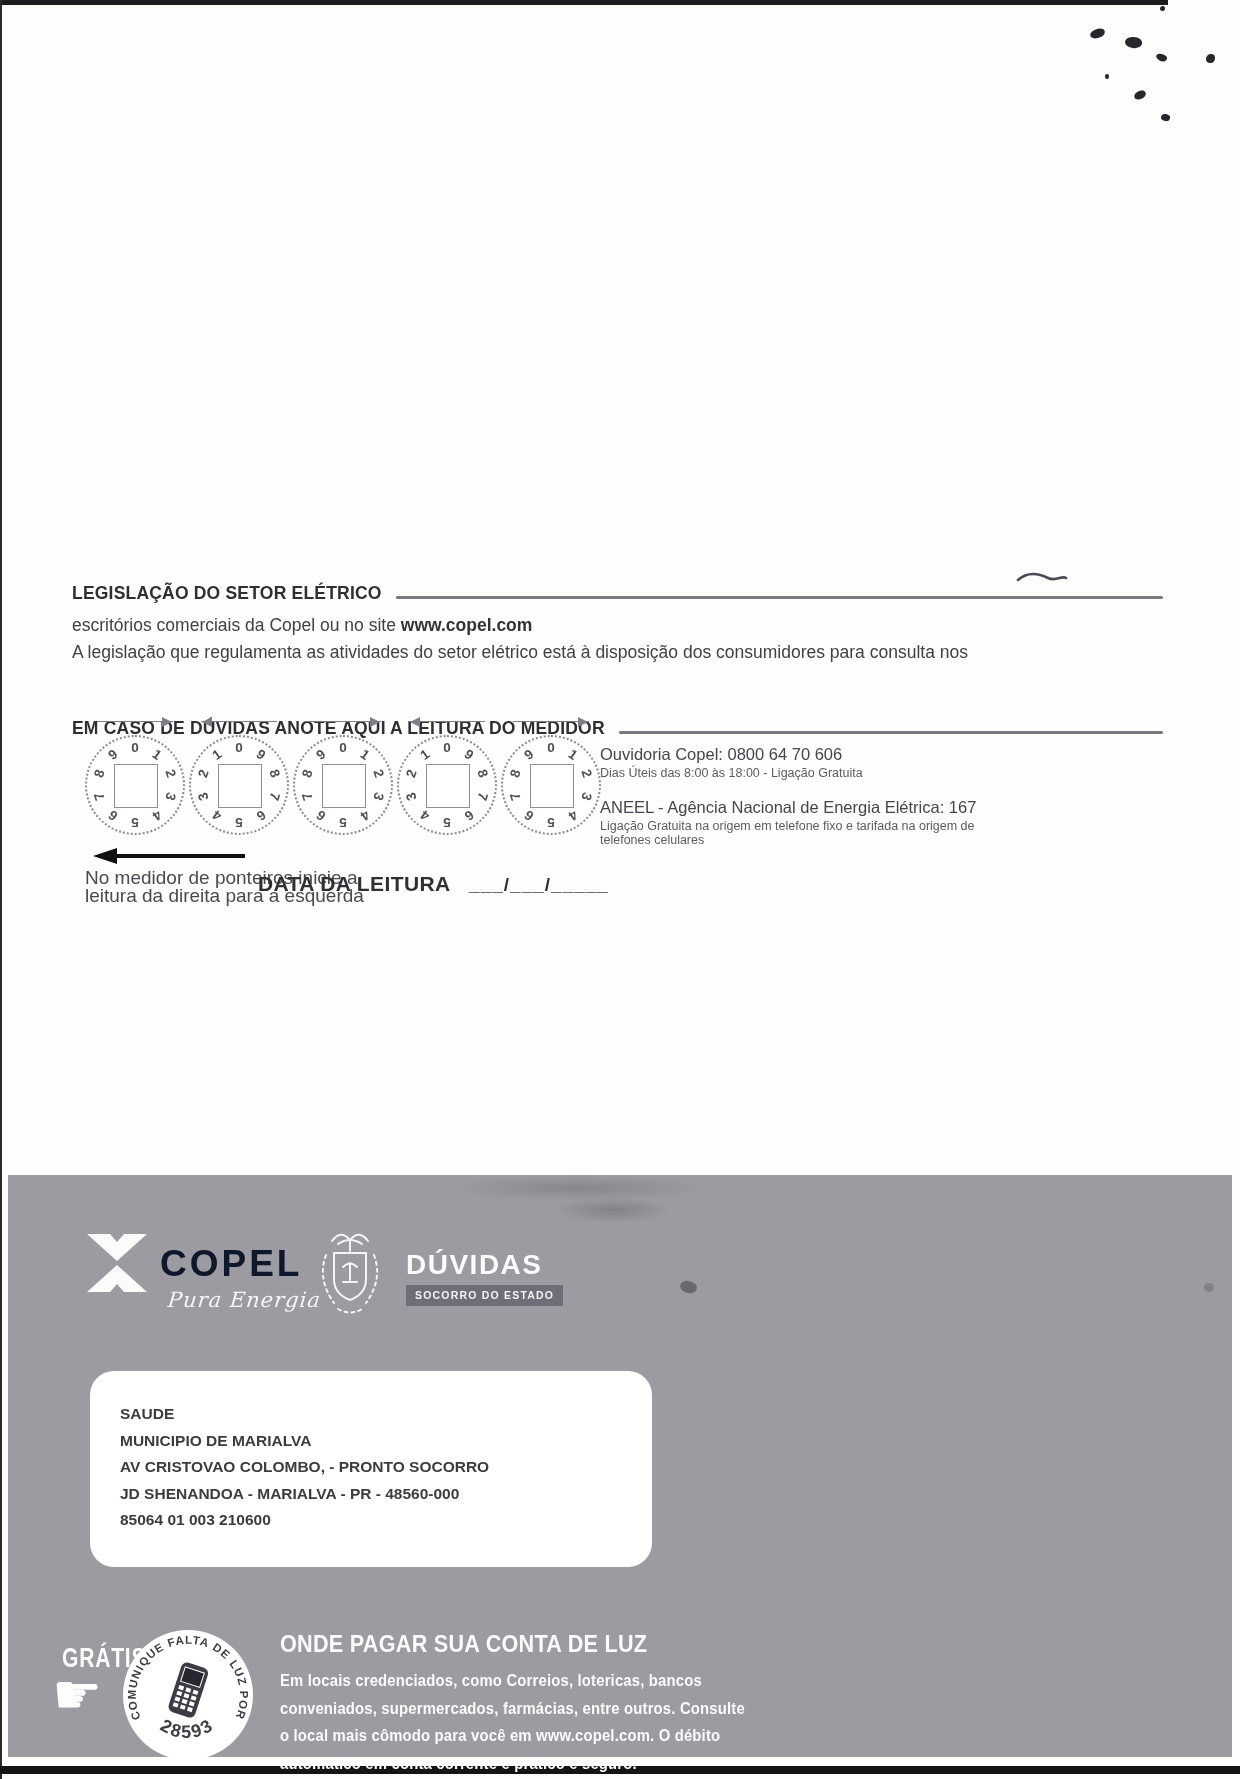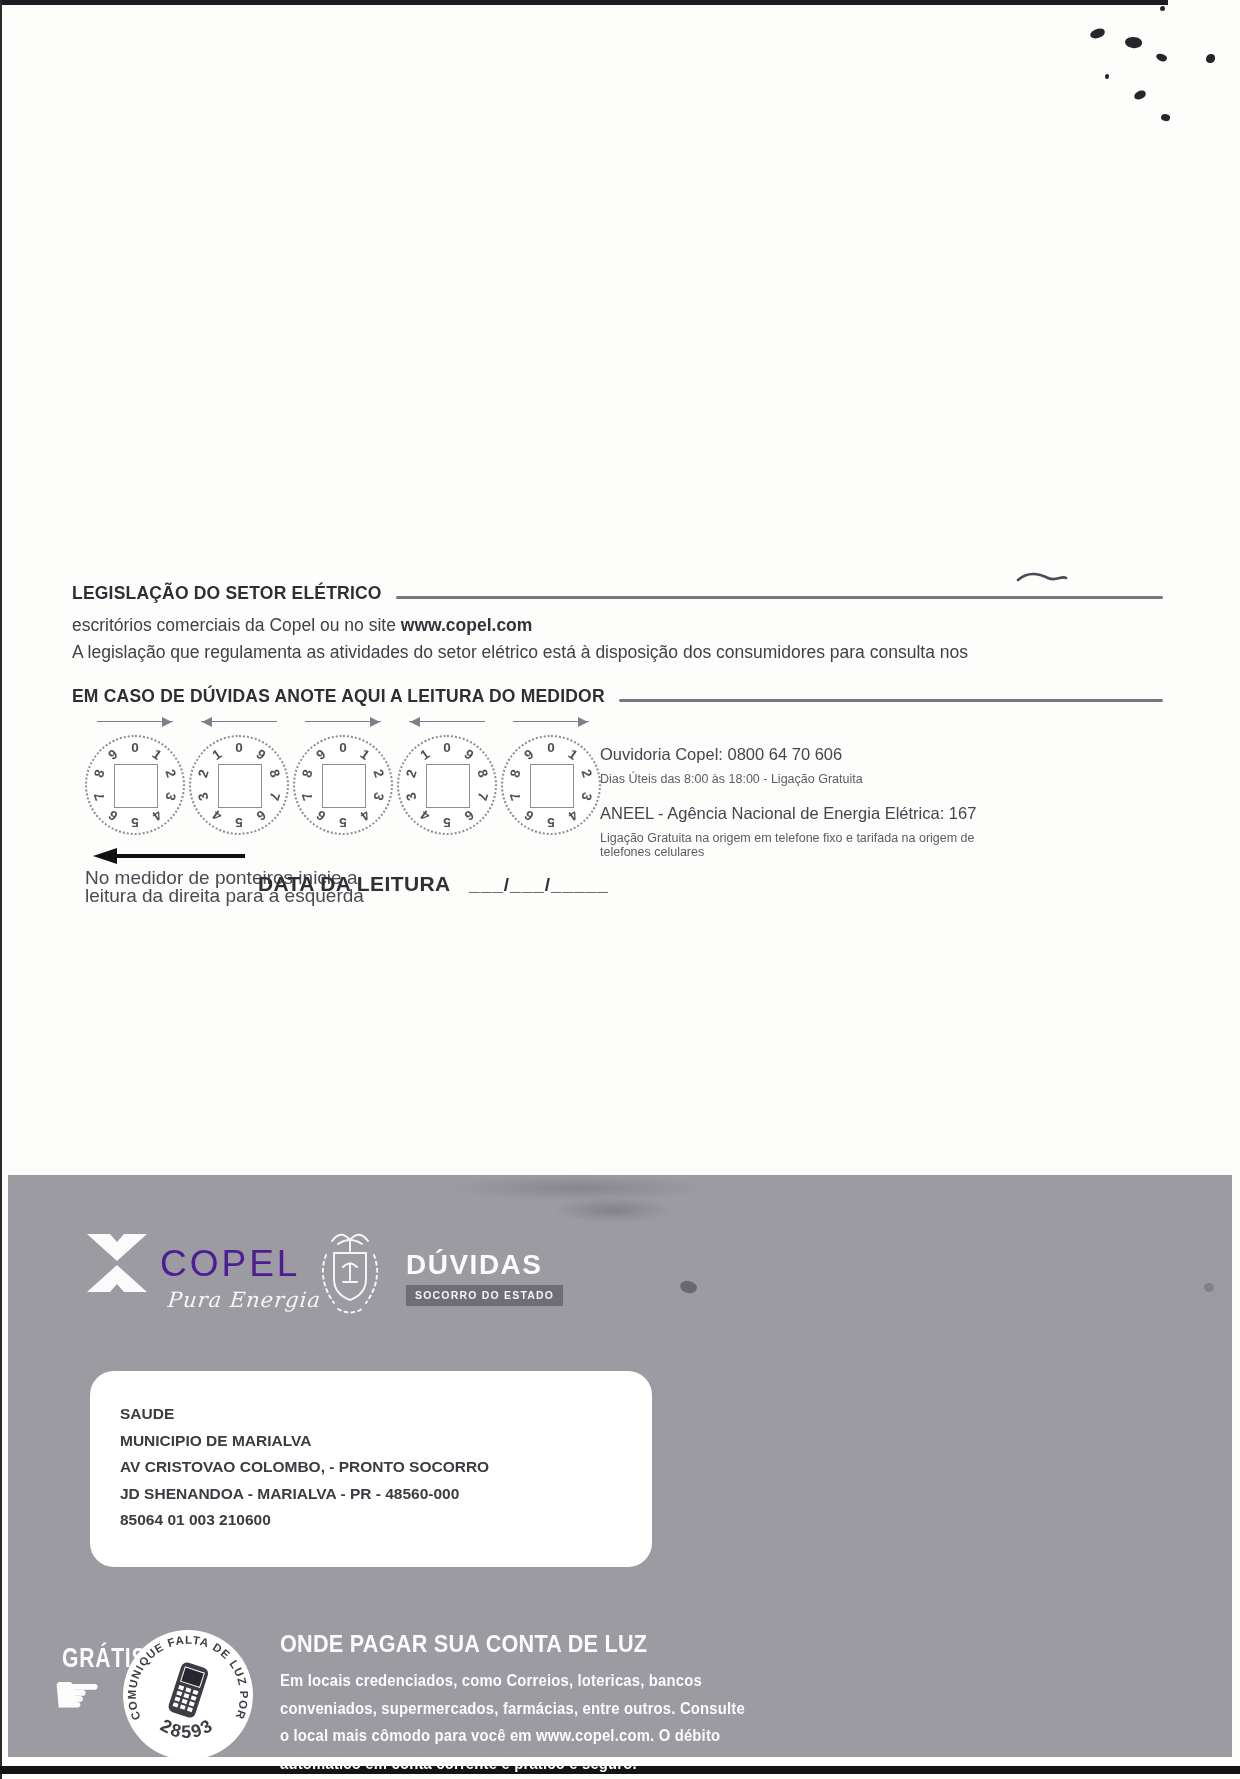--- a/index.html
+++ b/index.html
@@ -31,27 +31,27 @@
   .big-arrow{position:absolute;left:85px;top:848px;width:160px;height:16px;}
   .big-arrow .shaft{position:absolute;left:18px;right:0;top:6px;height:4px;background:#101014;}
   .big-arrow .head{position:absolute;left:0;top:0;border:8px solid transparent;border-right:24px solid #101014;}
   .note{position:absolute;left:85px;top:869px;font-size:19px;line-height:17.5px;color:#4a4a52;}
   .date-row{position:absolute;left:258px;top:872px;font-weight:bold;color:#2f2f35;}
   .date-row .lbl{font-size:21px;letter-spacing:.4px;}
   .date-row .blanks{font-size:19px;letter-spacing:1px;margin-left:14px;}
   
   .contacts{position:absolute;left:600px;top:745px;width:560px;}
   .c-big{font-size:16.5px;color:#45454d;}
-  .c-small{font-size:12.5px;color:#5c5c64;margin-top:8px;}
+  .c-small{font-size:12.5px;color:#5c5c64;margin-top:2px;}
   .c-gap{height:18px;}
   
   .envelope{position:absolute;left:8px;top:1175px;width:1224px;height:582px;background:#9b9ba1;}
   .env-smudge{position:absolute;border-radius:50%;}
   .copel-emblem{position:absolute;left:77px;top:58px;}
-  .copel-word{position:absolute;left:152px;top:68px;font-size:37px;font-weight:normal;color:#4c1d95;letter-spacing:3px;}
+  .copel-word{position:absolute;left:152px;top:68px;font-size:37px;font-weight:bold;color:#0f172a;letter-spacing:3px;}
   .copel-tagline{position:absolute;left:160px;top:113px;font-family:"DejaVu Serif",serif;font-style:italic;
                  font-size:21px;color:#f7f7f8;letter-spacing:1px;transform:skewX(-6deg);}
   .crest{position:absolute;left:300px;top:52px;}
   .parana-word{position:absolute;left:398px;top:74px;font-size:28px;font-weight:bold;color:#fbfbfc;letter-spacing:1.5px;}
   .parana-band{position:absolute;left:398px;top:110px;background:#6e6e78;color:#f4f4f6;font-size:10.5px;
                font-weight:bold;letter-spacing:1.2px;padding:4px 9px 5px;}
   .addr-box{position:absolute;left:82px;top:196px;width:562px;height:196px;background:#fff;border-radius:24px;}
   .addr-lines{position:absolute;left:30px;top:30px;font-size:15.5px;font-weight:bold;color:#3b3b41;line-height:26.5px;}
   .gratis{position:absolute;left:54px;top:468px;font-size:27px;font-weight:bold;color:#fdfdfe;
           transform:scaleX(.78);transform-origin:left;letter-spacing:1px;}
@@ -84,21 +84,21 @@
 
   <div class="h-row" style="top:583px">
     <span class="h-title">LEGISLAÇÃO DO SETOR ELÉTRICO</span>
     <span class="rule"></span>
   </div>
   <div class="para">
     <div><span>escritórios comerciais da Copel ou no site </span><b>www.copel.com</b></div>
     <div>A legislação que regulamenta as atividades do setor elétrico está à disposição dos consumidores para consulta nos</div>
   </div>
 
-  <div class="h-row" style="top:686px">
+  <div class="h-row" style="top:718px">
     <span class="h-title">EM CASO DE DÚVIDAS ANOTE AQUI A LEITURA DO MEDIDOR</span>
     <span class="rule"></span>
   </div>
 
   <div id="dials-row">
       <div class="dial-cell">
         <div class="arr right">
           <i></i>
         </div>
         <div class="dial">

